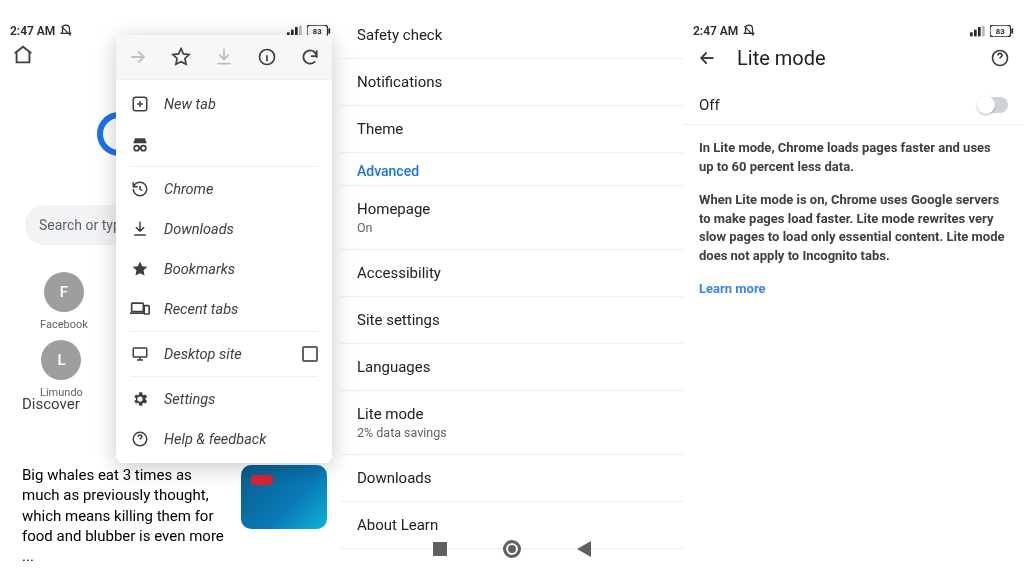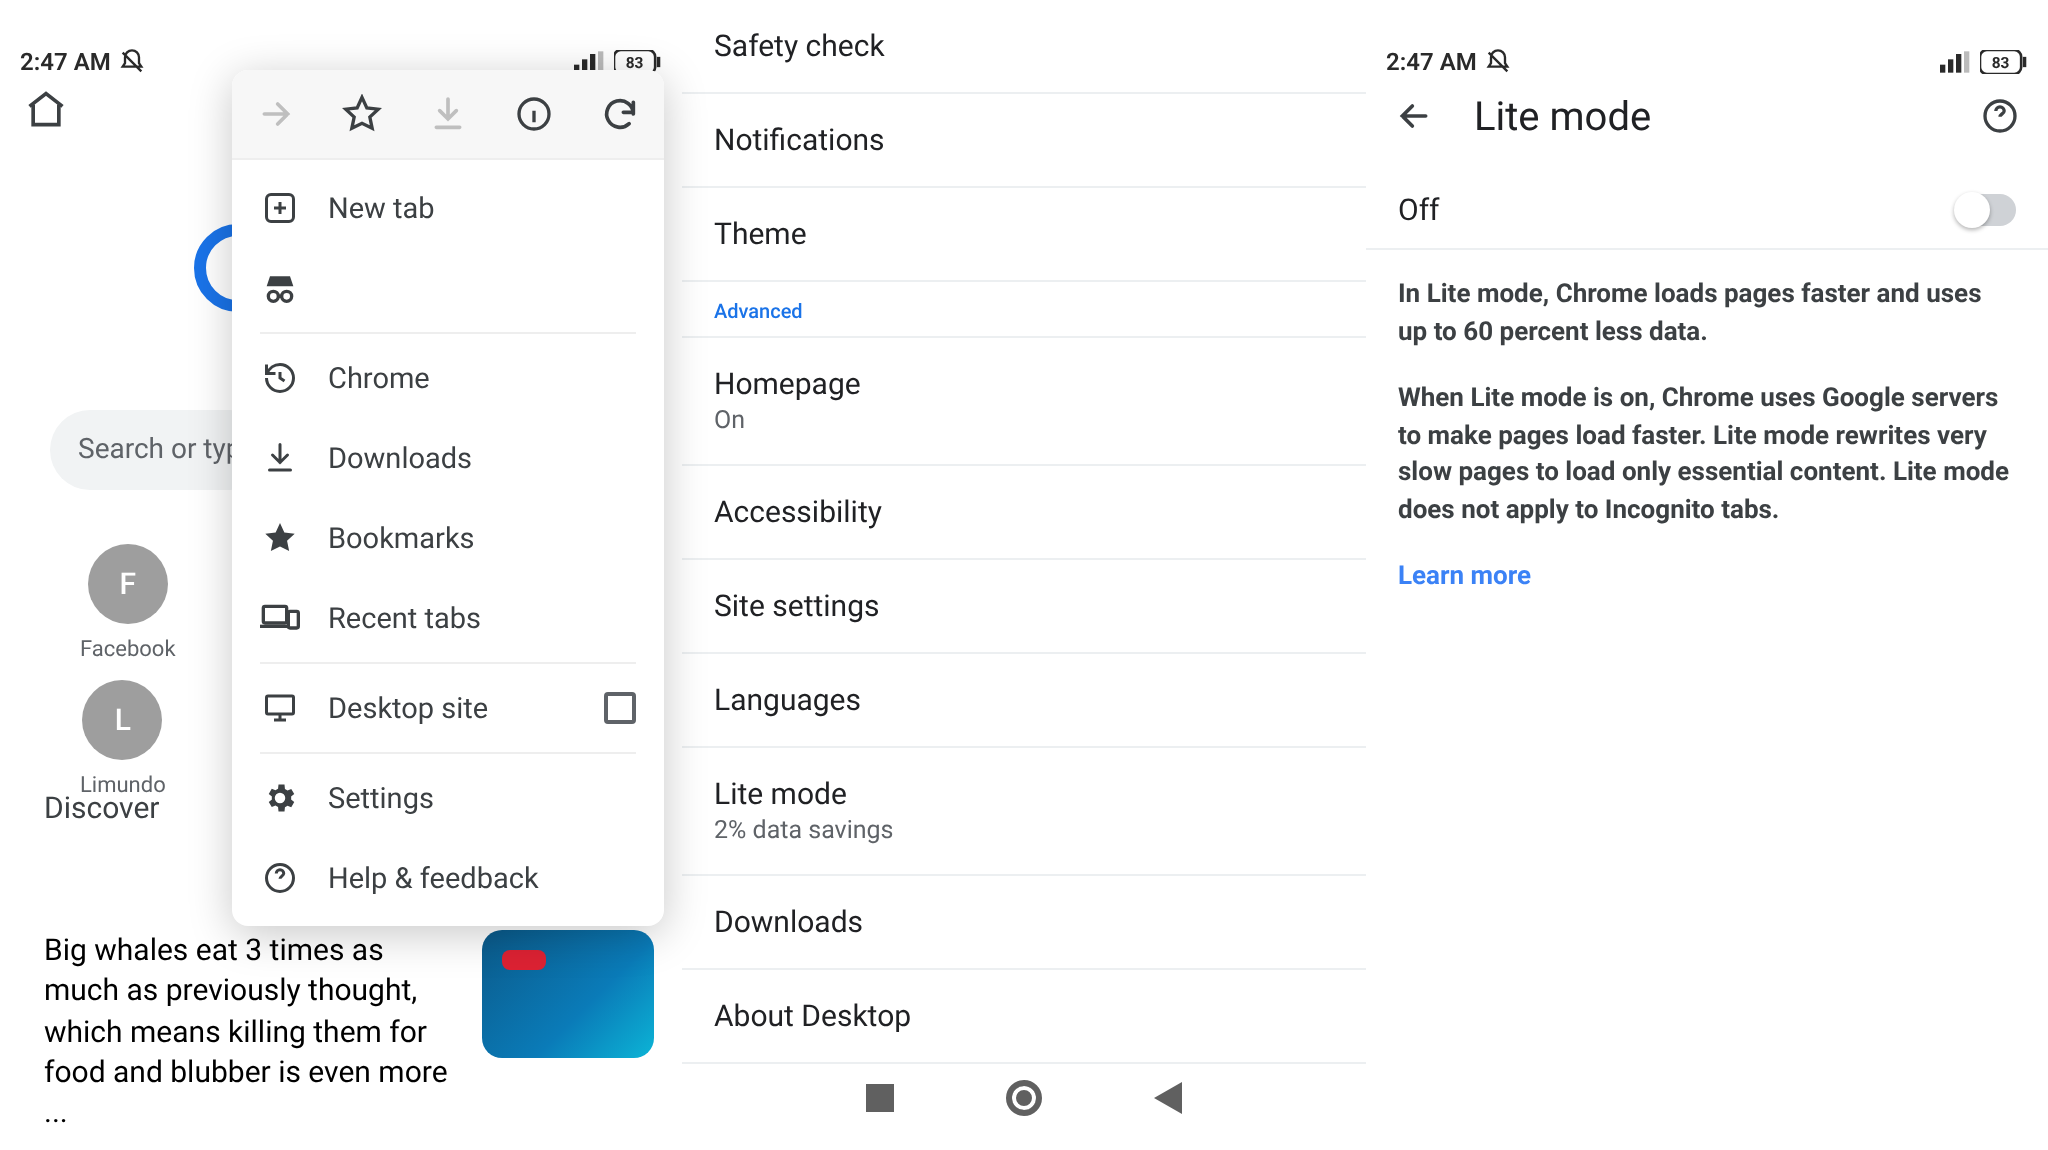--- a/index.html
+++ b/index.html
@@ -119,44 +119,44 @@
   .menu-top {
     display: flex;
     border-bottom: 1px solid #eee;
     background: #f7f7f7;
   }
   .menu-top > div {
     flex: 1;
     height: 44px;
     display: flex; align-items: center; justify-content: center;
   }
-  .menu-list { padding: 4px 0; }
+  .menu-list { padding: 4px 0; font-style: italic; }
   .menu-item {
     display: flex; align-items: center;
     height: 40px;
     padding: 0 14px;
     gap: 14px;
   }
   .menu-item .mi-label { flex: 1; }
   .menu-item .mi-icon { width: 20px; height: 20px; display:flex; align-items:center; justify-content:center; }
   .menu-sep { height:1px; background:#eee; margin: 2px 14px; }
   .checkbox {
     width: 16px; height: 16px; border: 2px solid #5f6368; border-radius: 2px;
   }
   .ico { color:#5f6368; }
 
   
-  .settings-list { padding-top: 0; }
+  .settings-list { padding-top: 12px; }
   .s-item {
     padding: 14px 16px;
     border-bottom: 1px solid #eceff1;
     font-size: 15px;
   }
   .s-item .sub { font-size: 12.5px; color: #5f6368; margin-top: 2px; }
-  .s-section { color:#1a73e8; font-size:10px; font-weight:500; padding: 10px 16px 6px; border-bottom: 1px solid #eceff1; }
+  .s-section { color:#1a73e8; font-size:14px; font-weight:500; padding: 10px 16px 6px; border-bottom: 1px solid #eceff1; }
   .navbar {
     position: absolute; bottom: 6px; left: 0; right: 0;
     height: 40px;
     display: flex; align-items: center; justify-content: center; gap: 56px;
     color: #606060;
   }
   .nav-sq { width: 14px; height: 14px; background:#606060; }
   .nav-ci { width: 18px; height: 18px; border-radius:50%; border:3px solid #606060; box-shadow: inset 0 0 0 2px #fff, inset 0 0 0 10px #606060;}
   .nav-tr { width: 0; height: 0; border-top:8px solid transparent; border-bottom:8px solid transparent; border-right:14px solid #606060; }
 
@@ -377,21 +377,21 @@
       <div class="sub">On</div>
     </div>
     <div class="s-item"><span>Accessibility</span></div>
     <div class="s-item"><span>Site settings</span></div>
     <div class="s-item"><span>Languages</span></div>
     <div class="s-item">
       <div>Lite mode</div>
       <div class="sub">2% data savings</div>
     </div>
     <div class="s-item"><span>Downloads</span></div>
-    <div class="s-item"><span>About Desktop</span></div>
+    <div class="s-item"><span>About Learn</span></div>
   </div>
   <div class="navbar">
     <div class="nav-sq"></div>
     <div class="nav-ci"></div>
     <div class="nav-tr"></div>
   </div>
 </div>
 
 <div class="panel panel3">
   <div class="status-bar" style="position:absolute;top:0;left:0;right:0;">

